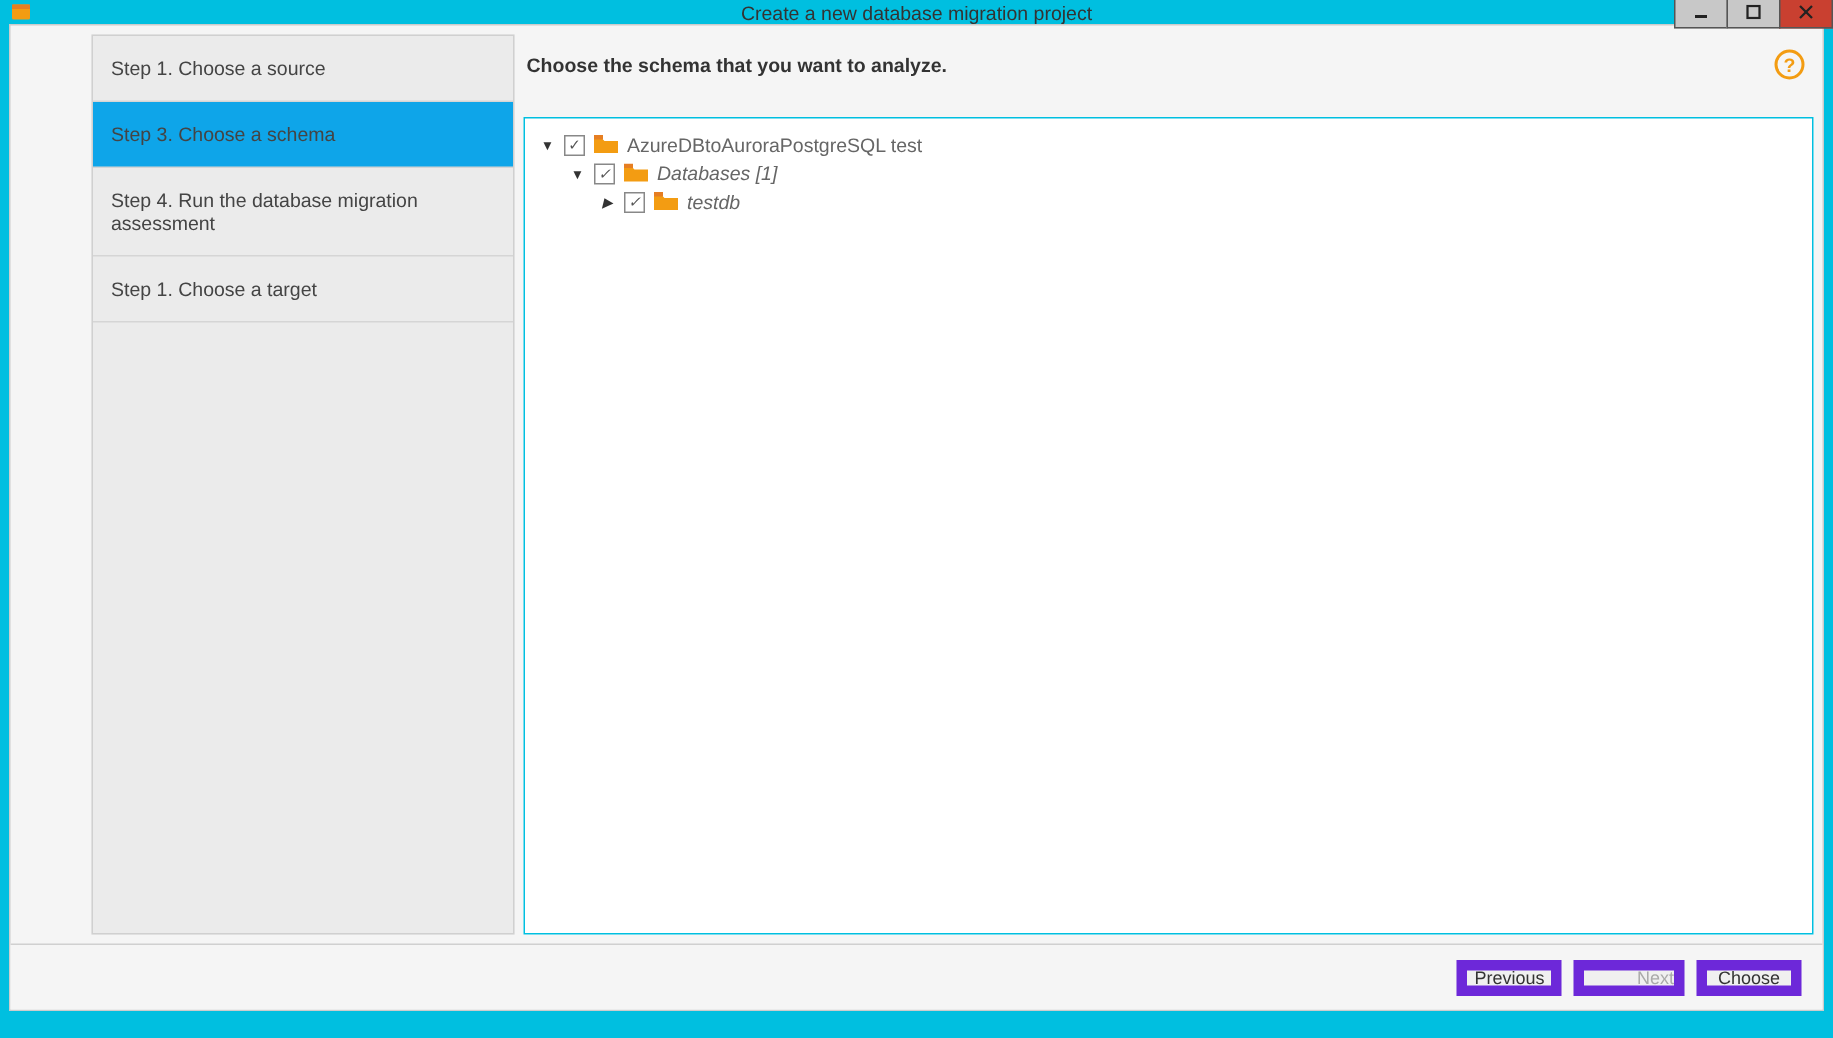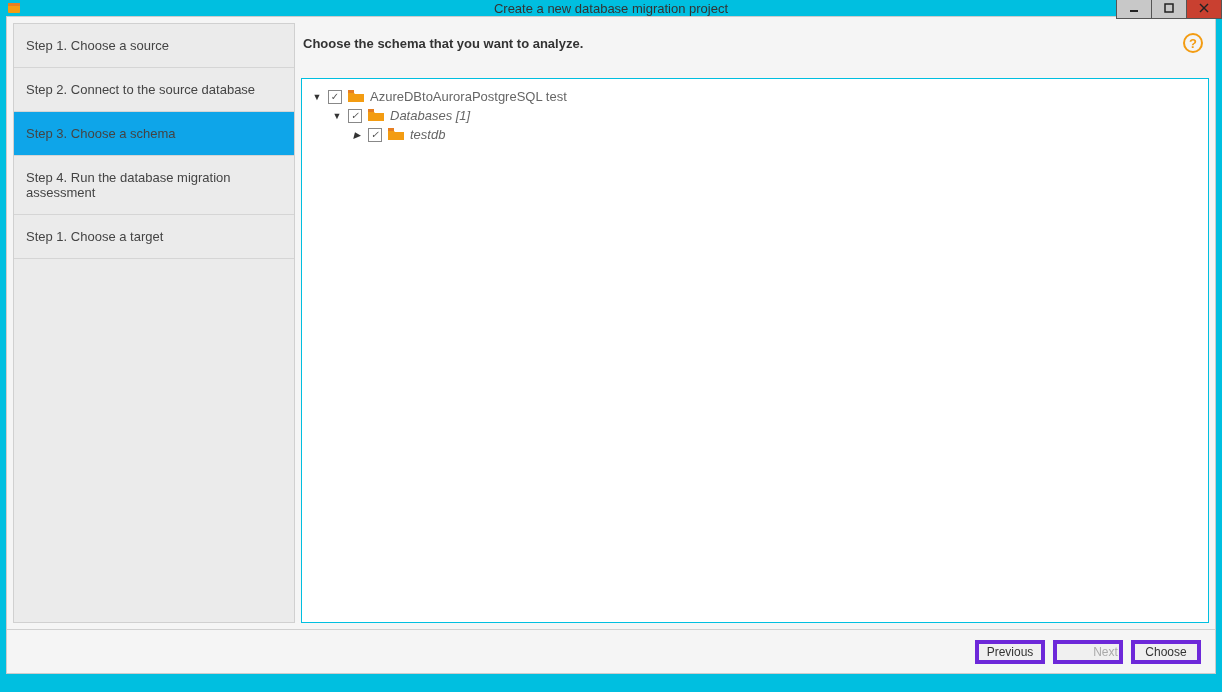--- a/index.html
+++ b/index.html
@@ -64,20 +64,21 @@
       overflow: hidden;
       padding: 6px;
       gap: 6px;
     }
     .sidebar {
       width: 282px;
       background: #ebebeb;
       border: 1px solid #d0d0d0;
       display: flex;
       flex-direction: column;
+      margin-left: 48px;
     }
     .step {
       padding: 14px 12px;
       border-bottom: 1px solid #d5d5d5;
       color: #444;
       cursor: pointer;
     }
     .step.active {
       background: #0ea5e9;
     }
@@ -161,21 +162,21 @@
       display: flex;
       align-items: center;
       justify-content: flex-end;
       padding: 0 14px;
       gap: 8px;
       background: #f5f5f5;
     }
     .btn {
       min-width: 70px;
       height: 24px;
-      border: 4px solid #6d28d9;
+      border: 7px solid #6d28d9;
       background: #f0f0f0;
       display: flex;
       align-items: center;
       justify-content: center;
       cursor: pointer;
       color: #333;
       font-size: 12px;
     }
     .btn.disabled {
       color: #aaa;
@@ -211,21 +212,20 @@
           <line x1="9" y1="1" x2="1" y2="9" stroke="#222" stroke-width="1.5"></line>
         </svg>
     </div>
   </div>
 </div>
 
 <div class="content-area">
   <div class="main-row">
     <div class="sidebar">
       <div class="step">Step 1. Choose a source</div>
-      <div class="step">Step 2. Connect to the source database</div>
       <div class="step active">Step 3. Choose a schema</div>
       <div class="step">Step 4. Run the database migration assessment</div>
       <div class="step">Step 1. Choose a target</div>
     </div>
 
     <div class="right-pane">
       <div class="pane-header">
         <div class="pane-title">Choose the schema that you want to analyze.</div>
         <div class="help-btn">?</div>
       </div>

